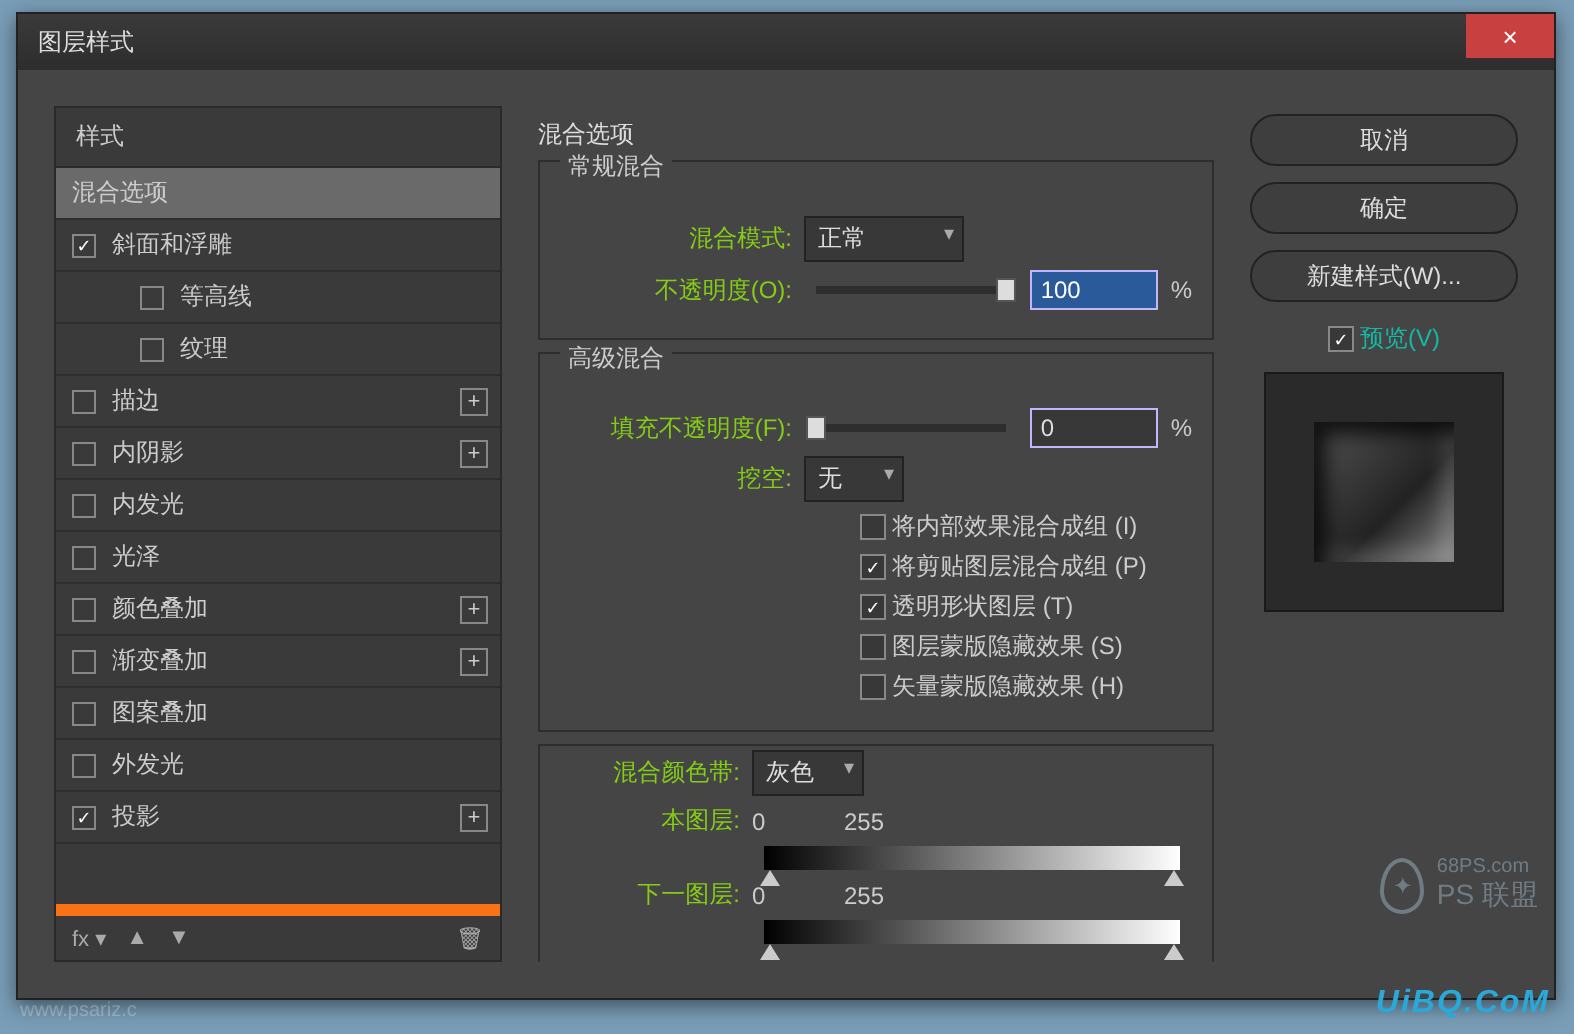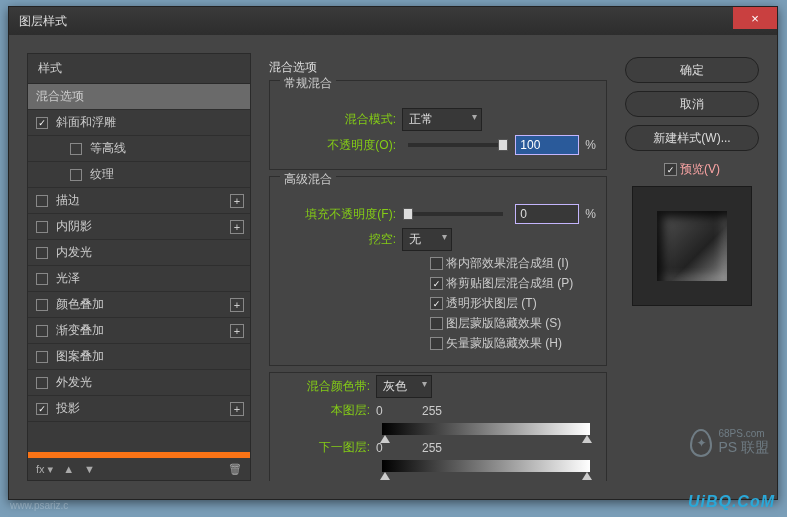--- a/index.html
+++ b/index.html
@@ -35,21 +35,21 @@
 .pct{color:#ccc}
 .cb2{width:13px;height:13px;border:1px solid #888;background:#383838;display:inline-flex;align-items:center;justify-content:center;font-size:9px;color:#fff;margin-right:3px}
 .cb2.on::after{content:"✓"}
 .chkline{display:flex;align-items:center;margin:3px 0 3px 150px}
 
 .gradient{flex:1;height:12px;background:linear-gradient(to right,#000,#fff);position:relative;margin:0 6px}
 .gradient .marker{position:absolute;bottom:-8px;width:10px;height:8px;background:#ccc;clip-path:polygon(50% 0,100% 100%,0 100%)}
 
 .rightcol{width:134px;display:flex;flex-direction:column;gap:8px;padding-top:4px}
 .btn{height:26px;border:1px solid #222;border-radius:13px;background:#3e3e3e;color:#ddd;font-size:12px;display:flex;align-items:center;justify-content:center;cursor:pointer}
-.prev-chk{display:flex;align-items:center;justify-content:center;gap:0;color:#fca5a5;font-size:12px;margin-top:2px}
+.prev-chk{display:flex;align-items:center;justify-content:center;gap:0;color:#14b8a6;font-size:12px;margin-top:2px}
 .preview{width:120px;height:120px;background:#2a2a2a;border:1px solid #1a1a1a;margin:0 auto;display:flex;align-items:center;justify-content:center}
 .prev-inner{width:70px;height:70px;background:linear-gradient(135deg,#555 0%,#333 40%,#222 60%,#888 100%);box-shadow:inset 6px 6px 10px rgba(0,0,0,.8),inset -6px -6px 10px rgba(255,255,255,.15)}
 .wm{position:absolute;right:18px;bottom:60px;color:#7a8a94;font-size:14px;display:flex;align-items:center;gap:6px;opacity:.8}
 .wm .flame{width:22px;height:28px;border:2px solid #7a8a94;border-radius:50% 50% 50% 50%/60% 60% 40% 40%;display:flex;align-items:center;justify-content:center;font-size:12px}
 .footer-wm{position:absolute;right:12px;bottom:6px;color:#2aa8d8;font-size:16px;font-weight:bold;font-style:italic;letter-spacing:1px}
 .ps-wm{position:absolute;left:10px;bottom:6px;color:rgba(255,255,255,.25);font-size:10px}
 </style>
 </head>
 <body>
 
@@ -213,24 +213,24 @@
           <div class="gradient">
             <div class="marker" style="left:-2px"></div>
             <div class="marker" style="right:-2px;left:auto"></div>
           </div>
         </div>
       </div>
     </div>
 
     <div class="rightcol">
       <div class="btn">
+          <span>取消</span>
+        </div>
+      <div class="btn">
           <span>确定</span>
-        </div>
-      <div class="btn">
-          <span>取消</span>
         </div>
       <div class="btn">
           <span>新建样式(W)...</span>
         </div>
       <div class="prev-chk">
           <span class="cb2 on"></span>
           <span>预览(V)</span>
         </div>
       <div class="preview">
           <div class="prev-inner"></div>

